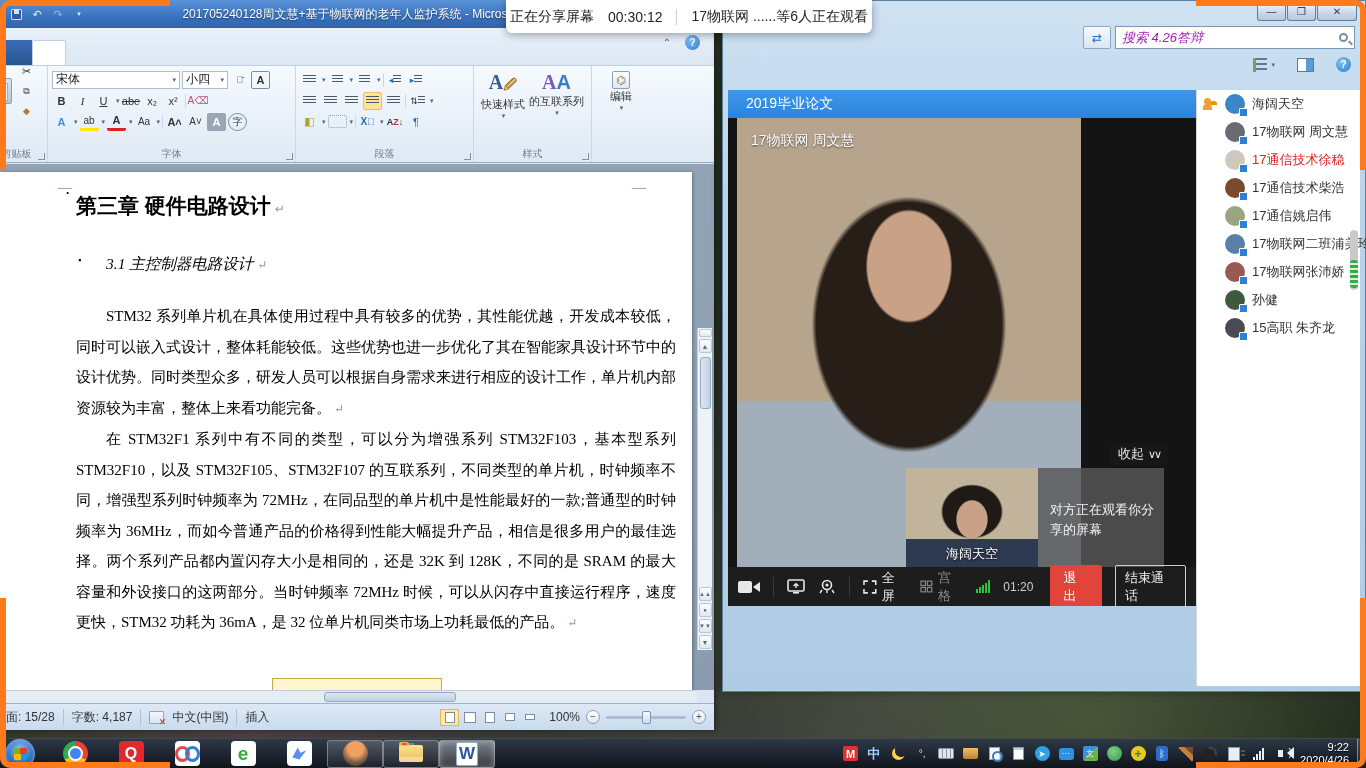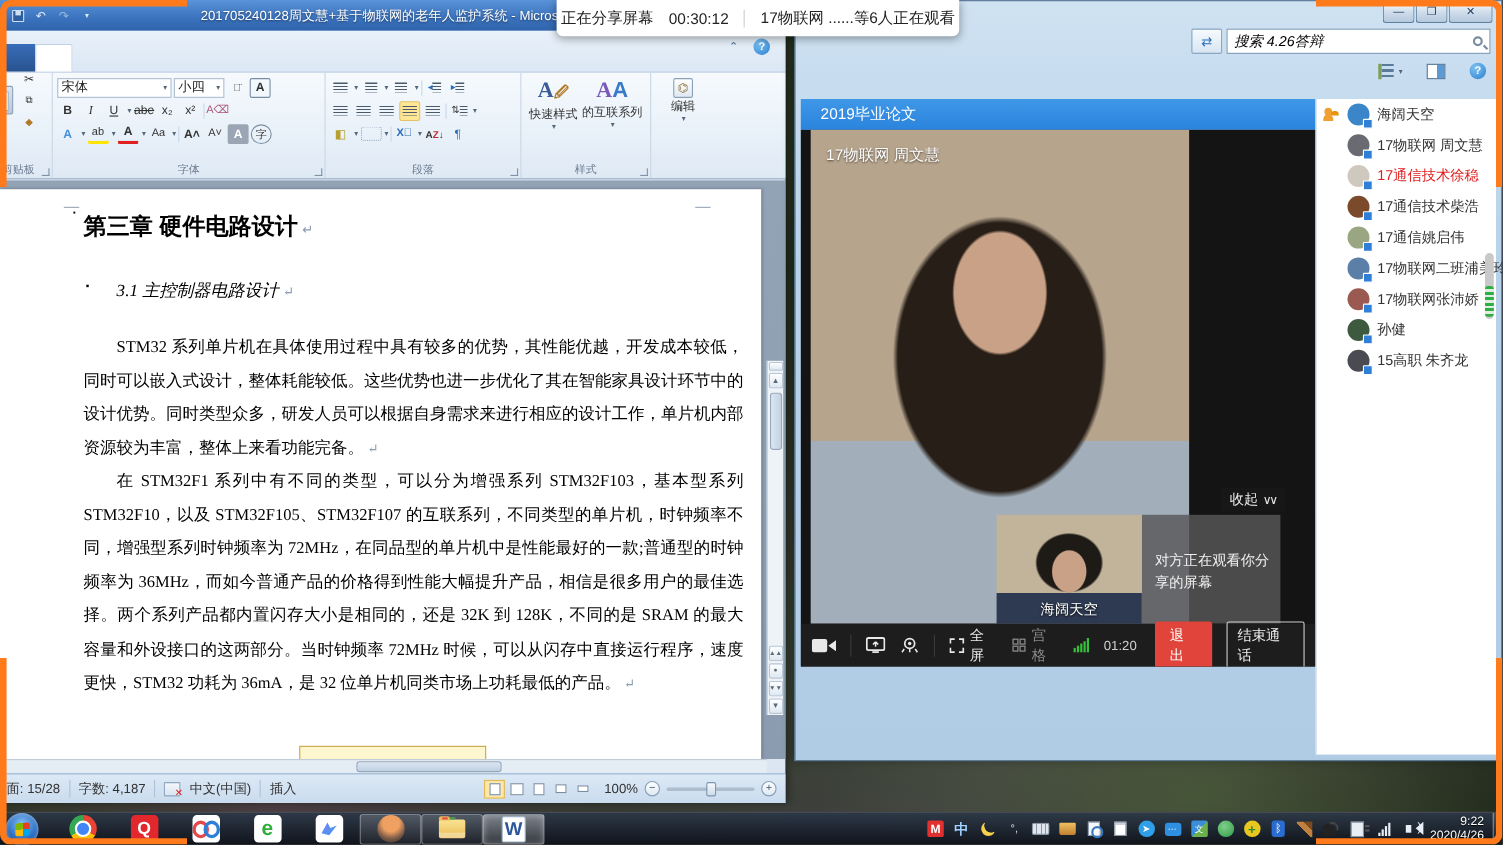--- a/index.html
+++ b/index.html
@@ -86,21 +86,21 @@
   #toast .tdiv{width:1px;height:16px;background:#ccc;}
 
   
   #meet{position:absolute;left:722px;top:0;width:644px;height:692px;background:linear-gradient(#cfe2f2,#b9d3ea 30%,#b0cbe4);border:1px solid #5f7f9f;box-shadow:-2px 0 8px rgba(0,0,0,.35);}
   .m-ctl{position:absolute;right:8px;top:1px;display:flex;}
   .mc-btn{width:29px;height:19px;background:linear-gradient(#fdfefe,#cfdceb 50%,#b6c9dd);border:1px solid #5f7f9f;border-top:none;font-size:10px;color:#27415c;display:flex;align-items:center;justify-content:center;border-radius:0 0 3px 3px;margin-left:1px;}
   .mc-btn.close{width:40px;}
   .m-search-row{position:absolute;left:360px;right:10px;top:25px;height:23px;display:flex;gap:4px;}
   .sync-btn{width:28px;height:23px;background:linear-gradient(#f6fafd,#d8e6f2);border:1px solid #8aa8c4;border-radius:2px;color:#2a6db8;font-size:12px;display:flex;align-items:center;justify-content:center;}
   .searchbox{flex:1;height:23px;background:#fff;border:1px solid #7a98b4;display:flex;align-items:center;padding:0 6px;}
-  .searchbox input{flex:1;border:none;outline:none;font-size:13px;font-style:italic;color:#000000;background:transparent;padding:0;}
+  .searchbox input{flex:1;border:none;outline:none;font-size:13px;font-style:italic;color:#a21caf;background:transparent;padding:0;}
   .mag{width:9px;height:9px;border:2px solid #7a8ea2;border-radius:50%;position:relative;flex:none;}
   .mag:after{content:"";position:absolute;left:7px;top:7px;width:5px;height:2px;background:#7a8ea2;transform:rotate(45deg);}
   .m-toolrow{position:absolute;right:14px;top:56px;display:flex;gap:22px;align-items:center;}
   .listview-ic{display:flex;align-items:center;gap:3px;color:#44586c;}
   .lv-grid{width:14px;height:14px;background:repeating-linear-gradient(#5a7a9a 0 2px,transparent 2px 5px);border-left:3px solid #7aa05a;}
   .panel-ic{width:17px;height:14px;border:1px solid #5a7a9a;background:linear-gradient(90deg,#fff 0 55%,#5b9bd5 55%);}
   
   .sessionbar{position:absolute;left:5px;top:89px;width:468px;height:28px;background:linear-gradient(#3f97e8,#2b84dc);color:#fff;font-size:14px;display:flex;align-items:center;padding-left:18px;}
   .videoarea{position:absolute;left:5px;top:117px;width:468px;height:488px;background:#141414;overflow:hidden;}
   .bigvideo{position:absolute;left:9px;top:0;width:344px;height:449px;
@@ -242,21 +242,21 @@
             <span class="ri" style="font-size:9px">⧉</span>
             <span class="ri" style="font-size:9px;color:#b07a2a">◆</span>
           </div>
         </div>
         <span class="glabel">剪贴板</span>
         <span class="launcher"></span>
       </div>
 
       <div class="rgroup" style="width:248px">
         <div class="rrow">
-          <span class="combo" style="width:104px">
+          <span class="combo" style="width:128px">
               <span>宋体</span>
               <span class="dd">▾</span>
             </span>
           <span class="combo" style="width:46px">
               <span>小四</span>
               <span class="dd">▾</span>
             </span>
           <span class="ri" style="font-size:9px">文̈</span>
           <span class="ri" style="border:1px solid #7a8ea2;font-weight:bold">A</span>
         </div>

